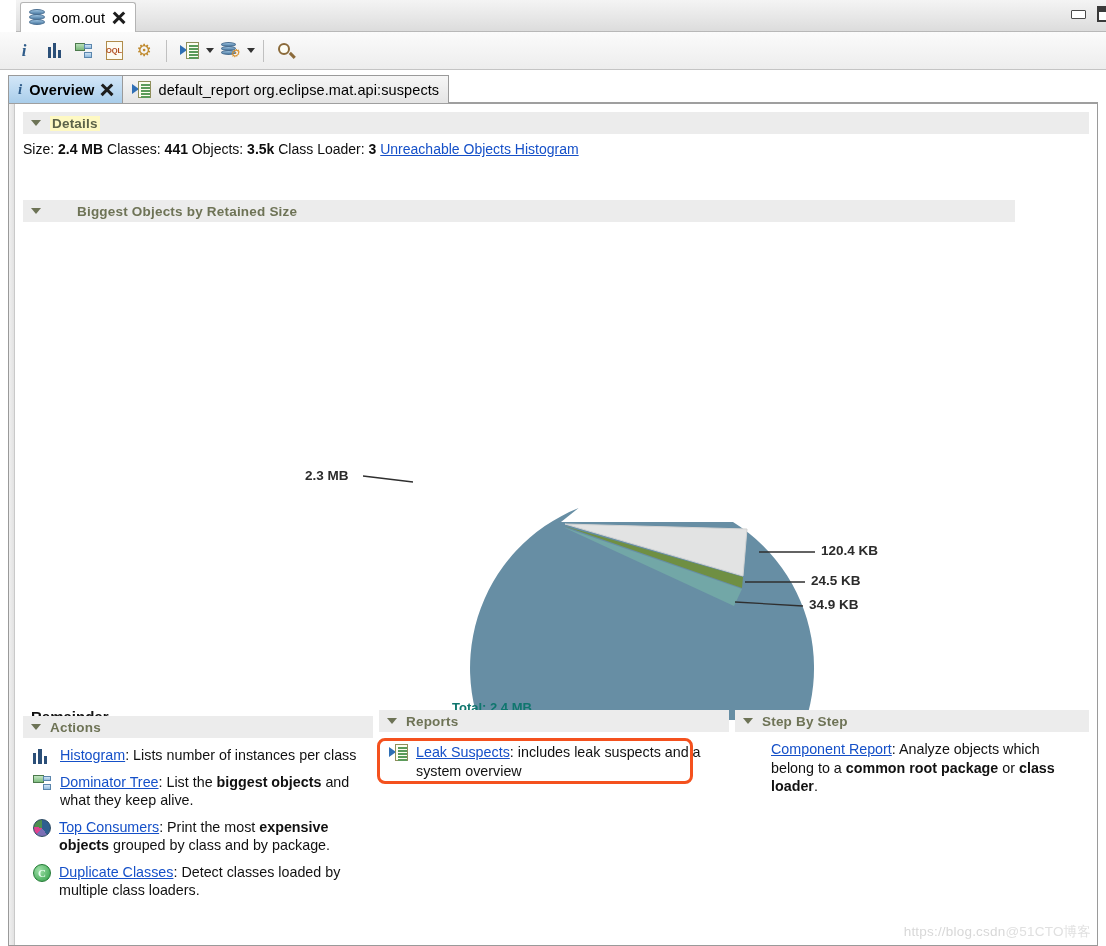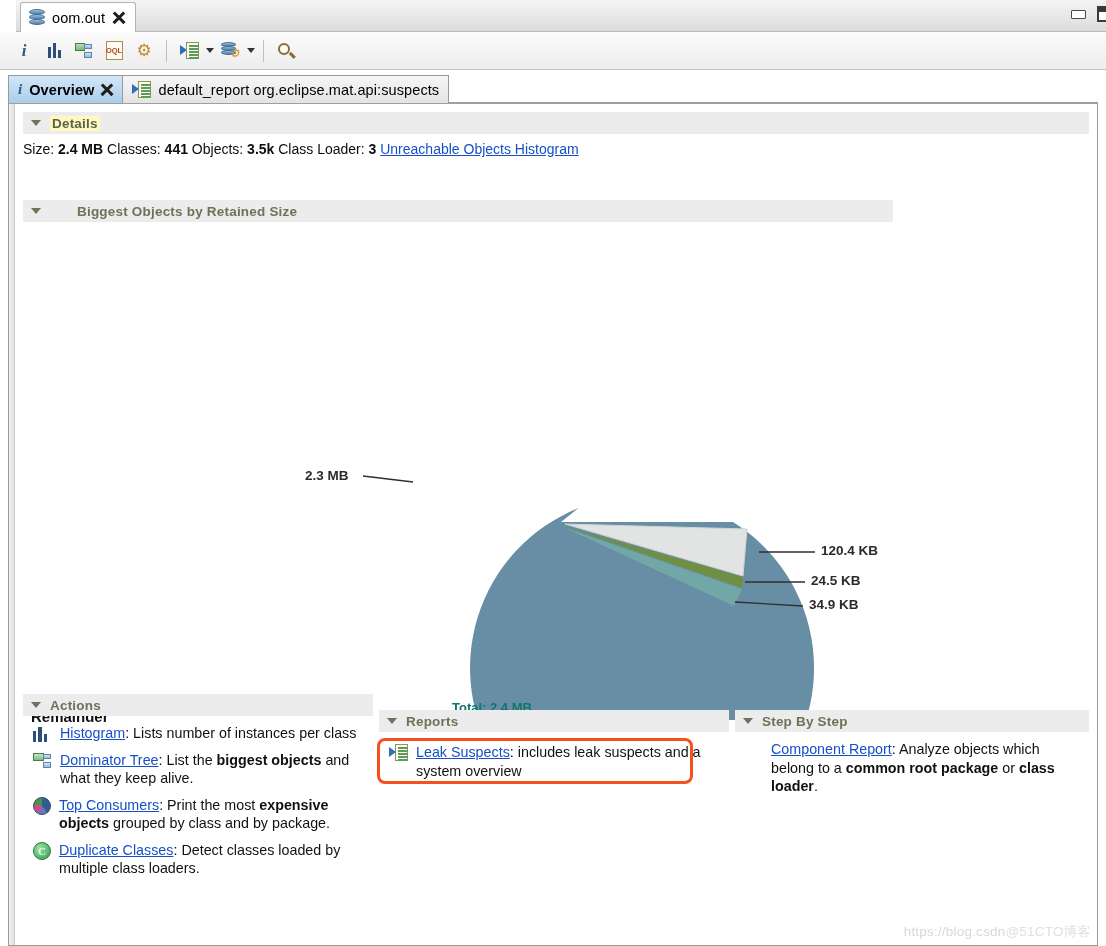--- a/index.html
+++ b/index.html
@@ -397,21 +397,21 @@
       <b>2.4 MB</b>
       <span>Classes:</span>
       <b>441</b>
       <span>Objects:</span>
       <b>3.5k</b>
       <span>Class Loader:</span>
       <b>3</b>
       <span class="lnk">Unreachable Objects Histogram</span>
     </div>
 
-    <div class="sec-head" style="left:14px; top:96px; width:870px;gap:36px;">
+    <div class="sec-head" style="left:14px; top:96px; width:992px;gap:36px;">
       <span class="tri"></span>
       <span class="sec-title">Biggest Objects by Retained Size</span>
     </div>
 
     <div class="chart-wrap">
       <svg class="pie-svg" width="1083" height="390" viewBox="0 0 1083 390">
 
         <path fill="#678ea4" d="M 546 192
                  L 718 192
                  A 172 172 0 1 1 563.6 178.1
@@ -434,21 +434,21 @@
       <span class="pie-lbl" style="left:290px; top:138px;">2.3 MB</span>
       <span class="pie-lbl" style="left:806px; top:213px;">120.4 KB</span>
       <span class="pie-lbl" style="left:796px; top:243px;">24.5 KB</span>
       <span class="pie-lbl" style="left:794px; top:267px;">34.9 KB</span>
 
       <span class="total-lbl" style="left:437px; top:370px;">Total: 2.4 MB</span>
     </div>
 
     <span class="remainder-lbl">Remainder</span>
 
-    <div class="panel" style="left:14px; top:590px; width:350px; height:230px;">
+    <div class="panel" style="left:14px; top:612px; width:350px; height:230px;">
       <div class="sec-head">
         <span class="tri"></span>
         <span class="sec-title">Actions</span>
       </div>
       <div class="panel-body">
 
         <div class="entry">
           <span class="eicon i-hist">
             <span style="height:11px"></span>
               <span style="height:15px"></span>

